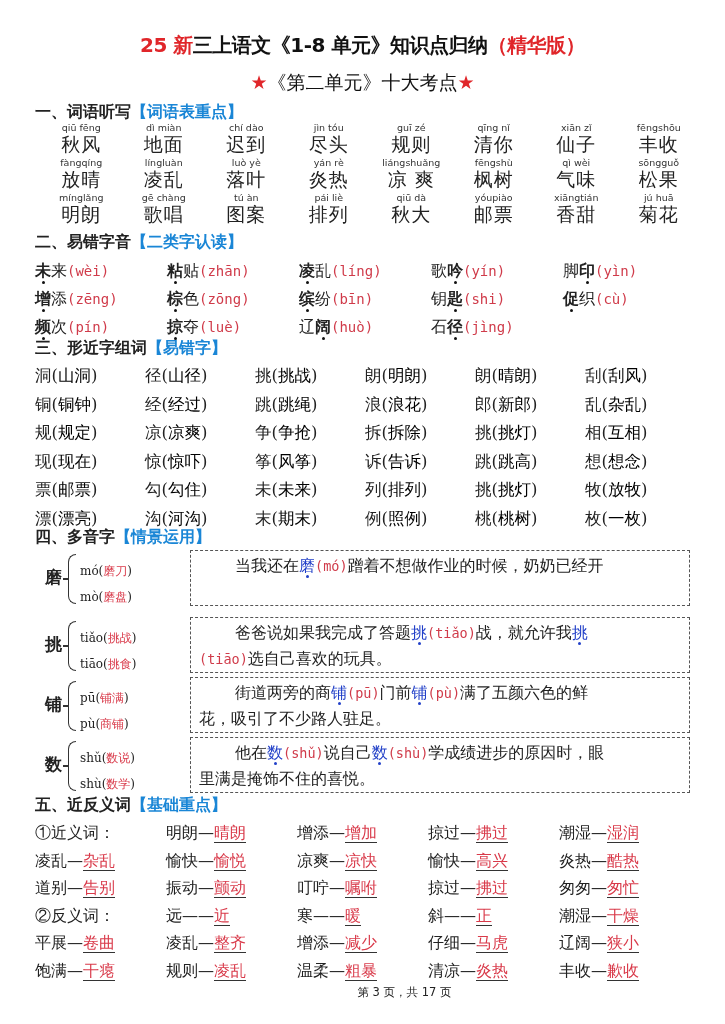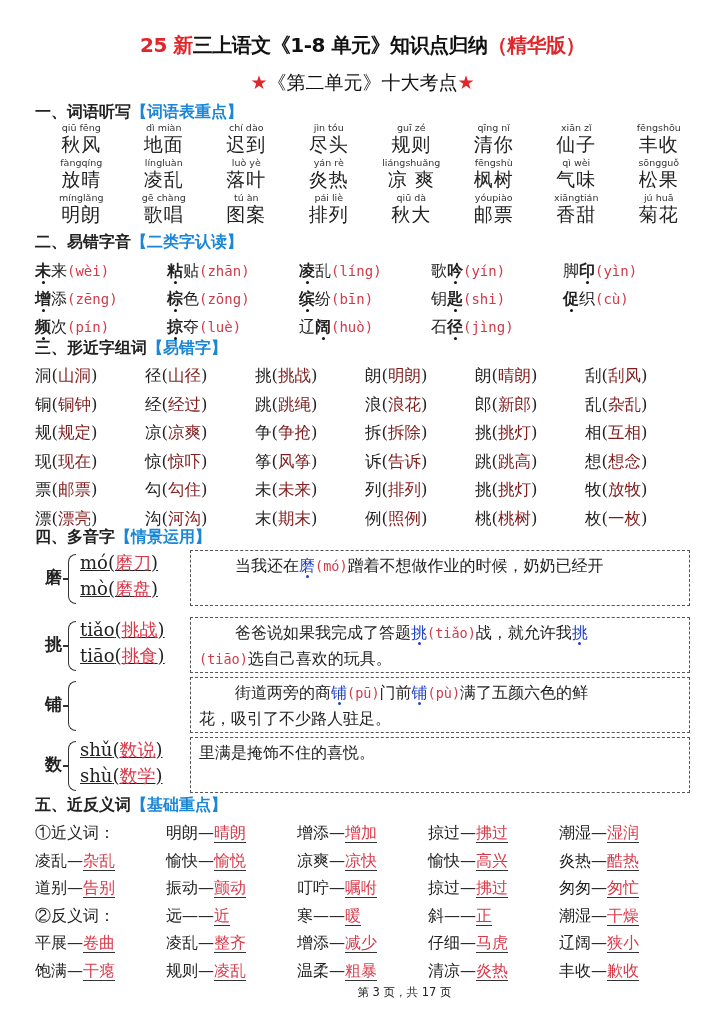--- a/index.html
+++ b/index.html
@@ -25,28 +25,28 @@
   .yc-row { display: flex; height: 28px; align-items: center; }
   .yc-cell { width: 132px; font-size: 16px; white-space: nowrap; }
   .yc-cell .py { color: #d03b4a; font-family: "DejaVu Sans Mono", "Liberation Mono", monospace; font-size: 14px; }
   .dot { position: relative; font-weight: bold; }
   .dot::after { content: ""; position: absolute; left: 50%; bottom: -4px; width: 3px; height: 3px; margin-left: -1.5px; background: #111; border-radius: 50%; }
 
   
   .xj { position: absolute; left: 35px; top: 362px; width: 660px; }
   .xj-row { display: flex; height: 28.5px; align-items: center; }
   .xj-cell { width: 112px; font-size: 16.5px; white-space: nowrap; }
-  .xj-cell .w { color: #7f1d1d; }
+  .xj-cell .w { color: #000000; }
 
   
   .dy-block { position: absolute; left: 40px; width: 650px; height: 58px; }
   .dy-char { position: absolute; left: 5px; top: 16px; font-size: 17px; font-weight: bold; }
   .dy-brace { position: absolute; left: 28px; top: 4px; width: 8px; height: 50px; border: 1.5px solid #333; border-right: none; border-radius: 8px 0 0 8px; }
   .dy-brace::before { content: ""; position: absolute; left: -6px; top: 23px; width: 6px; height: 1.5px; background: #333; }
-  .dy-readings { position: absolute; left: 40px; top: 0; font-size: 18px; line-height: 26px; white-space: nowrap; text-decoration: underline; }
+  .dy-readings { position: absolute; left: 40px; top: 8px; font-size: 12px; line-height: 26px; white-space: nowrap; }
   .dy-readings .w { color: #d93a4a; }
   .dy-box { position: absolute; left: 150px; top: 0; width: 500px; height: 56px; border: 1.5px dashed #555; padding: 2px 8px; font-size: 16px; line-height: 25px; color: #222; }
   .dy-box .hl { color: #2240c8; position: relative; }
   .dy-box .hl::after { content: ""; position: absolute; left: 50%; bottom: -3px; width: 3px; height: 3px; margin-left: -1.5px; background: #2240c8; border-radius: 50%; }
   .dy-box .py { color: #d03b4a; font-family: "DejaVu Sans Mono", "Liberation Mono", monospace; font-size: 13.5px; }
   .indent { display: inline-block; width: 36px; }
 
   
   .jf { position: absolute; left: 35px; top: 820px; width: 660px; }
   .jf-row { display: flex; height: 27.5px; align-items: center; }
@@ -276,33 +276,38 @@
         <div><span>tiāo</span><span>(</span><span class="w">挑食</span><span>)</span></div>
       </div>
       <div class="dy-box">
         <div><span class="indent"></span><span>爸爸说如果我完成了答题</span><span class="hl">挑</span><span class="py">(tiǎo)</span><span>战，就允许我</span><span class="hl">挑</span></div>
         <div><span class="py">(tiāo)</span><span>选自己喜欢的玩具。</span></div>
       </div>
     </div>
     <div class="dy-block" style="top: 677px;">
       <div class="dy-char">铺</div>
       <div class="dy-brace"></div>
+      <div class="dy-readings">
+        <div><span>pū</span><span>(</span><span class="w">铺满</span><span>)</span></div>
+        <div><span>pù</span><span>(</span><span class="w">商铺</span><span>)</span></div>
+      </div>
       <div class="dy-box">
         <div><span class="indent"></span><span>街道两旁的商</span><span class="hl">铺</span><span class="py">(pū)</span><span>门前</span><span class="hl">铺</span><span class="py">(pù)</span><span>满了五颜六色的鲜</span></div>
         <div><span>花，吸引了不少路人驻足。</span></div>
       </div>
     </div>
     <div class="dy-block" style="top: 737px;">
       <div class="dy-char">数</div>
       <div class="dy-brace"></div>
       <div class="dy-readings">
         <div><span>shǔ</span><span>(</span><span class="w">数说</span><span>)</span></div>
         <div><span>shù</span><span>(</span><span class="w">数学</span><span>)</span></div>
       </div>
       <div class="dy-box">
+        <div><span class="indent"></span><span>他在</span><span class="hl">数</span><span class="py">(shǔ)</span><span>说自己</span><span class="hl">数</span><span class="py">(shù)</span><span>学成绩进步的原因时，眼</span></div>
         <div><span>里满是掩饰不住的喜悦。</span></div>
       </div>
     </div>
   </div>
 
 <div class="sec-head" style="top:795px;">
   <span>五、近反义词</span><span class="tag">【基础重点】</span>
 </div>
 <div class="jf" id="jf">
     <div class="jf-row">

